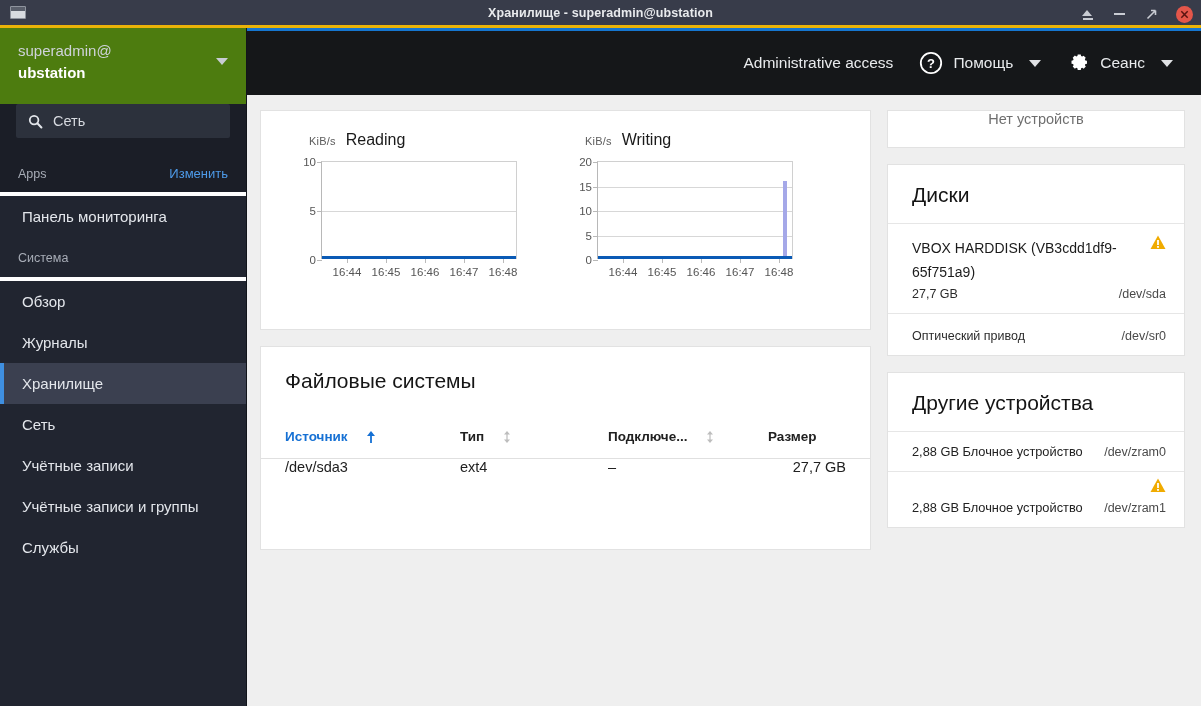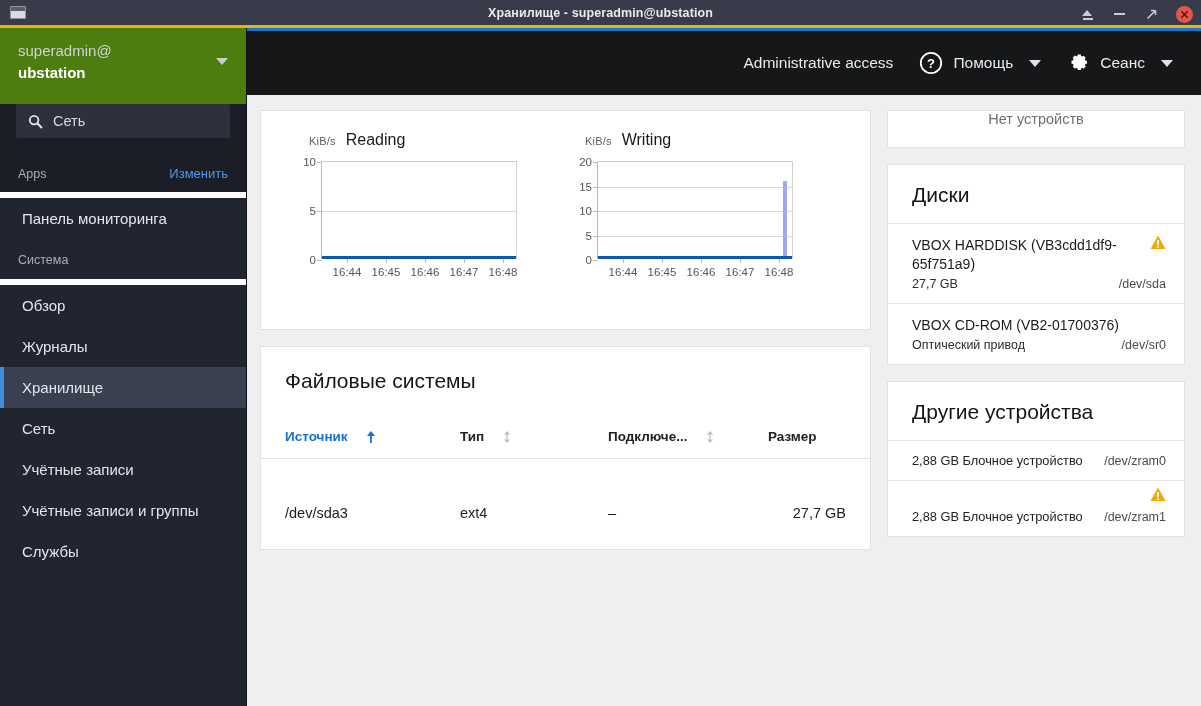--- a/index.html
+++ b/index.html
@@ -76,21 +76,21 @@
   }
   .sb-searchwrap { background: #1b1e27; padding: 0 16px 16px 16px; }
   .sb-search {
     height: 34px; background: #2c313c; border-radius: 2px;
     display: flex; align-items: center; padding-left: 12px; gap: 10px;
   }
   .sb-search-ph { font-size: 14.5px; color: #d7dae0; }
   .sb-sect {
     display: flex; align-items: center; justify-content: space-between;
     padding: 12px 18px 11px 18px;
-    border-bottom: 6px solid #ffffff;
+    border-bottom: 4px solid #ffffff;
     background: #1b1e27;
   }
   .sb-sect.sub { background: #212530; border-top: 0; padding-top: 14px; padding-bottom: 12px;}
   .sb-sect-label { font-size: 12.5px; color: #a7acb6; }
   .sb-sect-link { font-size: 13px; color: #4d9ae8; }
   .sb-item {
     padding: 12px 18px; font-size: 15px; color: #e3e6eb;
     border-left: 4px solid transparent;
   }
   .sb-item.active { background: #3b4050; border-left-color: #3f8fe0; }
@@ -151,21 +151,21 @@
   }
   .xtickmark { position: absolute; top: 0; width: 1px; height: 4px; background: #bbb; }
 
   
   .fs-card { height: 204px; }
   .card-title { font-size: 21px; color: #151515; padding: 22px 0 0 24px; }
   .fs-head {
     display: flex; align-items: center; border-bottom: 1px solid #e0e0e0;
     padding: 0 24px; height: 44px; margin-top: 22px;
   }
-  .fs-row { display: flex; align-items: flex-end; padding: 0 24px; height: 62px; }
+  .fs-row { display: flex; align-items: flex-start; padding: 0 24px; height: 62px; }
   .th { font-size: 13.5px; font-weight: bold; color: #212121; display: flex; align-items: center; gap: 6px; }
   .th.sorted { color: #1570d4; }
   .c1 { width: 175px; } .c2 { width: 148px; } .c3 { width: 160px; } .c4 { flex: 1; text-align: right; }
   .sort-ico { margin-left: 12px; display: inline-flex; }
   .td { font-size: 14.5px; color: #212121; }
 
   
   .nfs-card { height: 110px; position: relative; }
   .nfs-title { font-size: 21px; color: #151515; padding: 20px 0 0 24px; }
   .btn-plus {
@@ -184,21 +184,21 @@
   .rc-title { font-size: 21px; color: #151515; }
   .btn-burger {
     width: 44px; height: 31px; background: #1069d3; border-radius: 3px;
     display: flex; align-items: center; justify-content: center;
   }
   .burger-bars { width: 17px; }
   .burger-bars div { height: 2.4px; background: #fff; margin: 3px 0; border-radius: 1px; }
   .rc-empty { font-size: 14.5px; color: #6f6f6f; text-align: center; padding: 0 0 20px 0; }
   .rc-title-only { padding: 18px 24px 16px 24px; }
   .dev-row { border-top: 1px solid #e6e6e6; padding: 12px 18px 12px 24px; position: relative; }
-  .dev-name { font-size: 14px; color: #1b1b1b; line-height: 19px; max-width: 215px; }
+  .dev-name { font-size: 14px; color: #1b1b1b; line-height: 24px; max-width: 215px; }
   .dev-sub { display: flex; justify-content: space-between; align-items: baseline; margin-top: 3px; }
   .dev-size { font-size: 12.5px; color: #2b2b2b; }
   .dev-path { font-size: 12.5px; color: #4a4a4a; }
   .warn-ico { position: absolute; right: 18px; top: 11px; }
   .other-row {
     border-top: 1px solid #e6e6e6; padding: 12px 18px 12px 24px;
     display: flex; justify-content: space-between; align-items: baseline; position: relative;
   }
   .other-row.tall { padding-top: 28px; }
   .other-text { font-size: 12.8px; color: #222; }
@@ -432,21 +432,20 @@
                 <rect x="7.1" y="11" width="1.8" height="1.8" fill="#ffffff"></rect>
               </svg>
           </span>
           <div class="dev-sub">
             <span class="dev-size">27,7 GB</span>
             <span class="dev-path">/dev/sda</span>
           </div>
         </div>
 
         <div class="dev-row">
-          <div class="dev-name">VBOX CD-ROM (VB2-01700376)</div>
           <div class="dev-sub">
             <span class="dev-size">Оптический привод</span>
             <span class="dev-path">/dev/sr0</span>
           </div>
         </div>
       </div>
 
       <div class="card">
         <div class="rc-title rc-title-only">Другие устройства</div>
 

